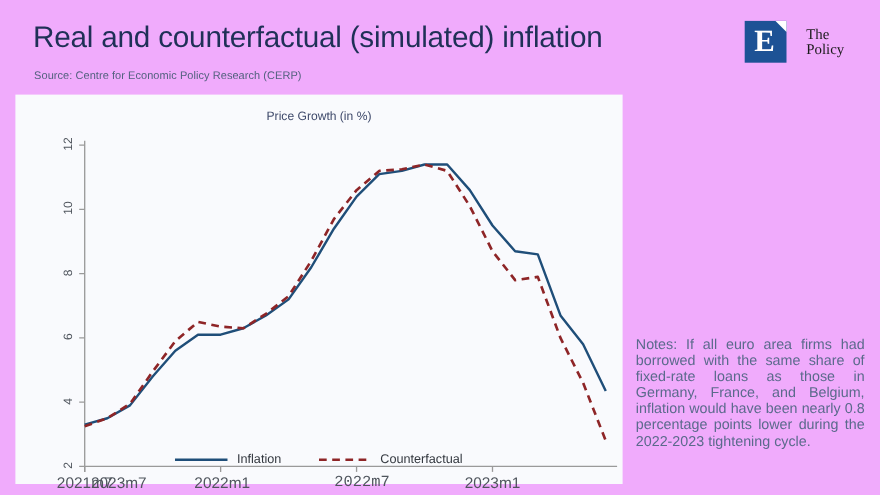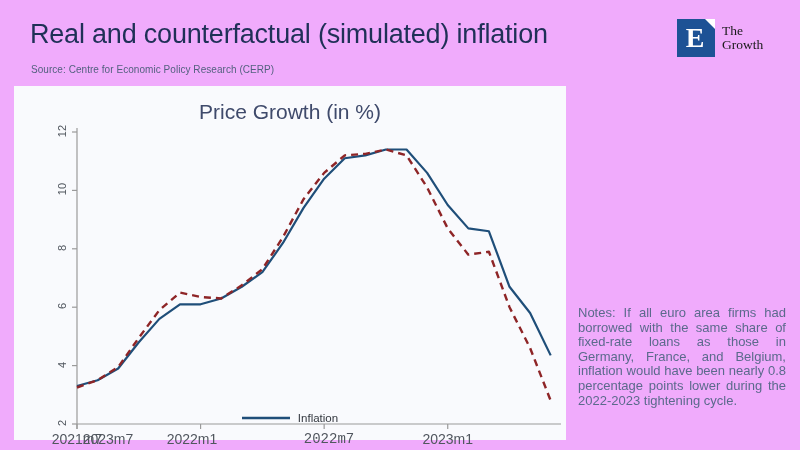--- a/index.html
+++ b/index.html
@@ -59,40 +59,40 @@
     padding-right: 2px;
   }
   #logo-mark .fold {
     position: absolute;
     right: 0; top: 0;
     width: 0; height: 0;
     border-left: 10px solid transparent;
     border-top: 10px solid #ffffff;
   }
   #logo-text {
-    margin-left: 7px;
+    margin-left: 18px;
     font-family: "Liberation Serif", serif;
     font-size: 13.5px;
     line-height: 14.5px;
     color: #1a1a1a;
     font-weight: 400;
   }
   
   #chart-panel {
     position: absolute;
     left: 14px; top: 86px;
     width: 552px; height: 354px;
     background: #f9fafd;
   }
   #chart-title {
     position: absolute;
     left: 0; top: 14px;
     width: 552px;
     text-align: center;
-    font-size: 21px;
+    font-size: 11px;
     color: #3f4a6b;
   }
   #plot {
     position: absolute;
     left: 45px; top: 40px;
     width: 507px; height: 314px;
   }
   #plot svg { display: block; }
   
   .ylab {
@@ -143,21 +143,21 @@
   <div id="title">Real and counterfactual (simulated) inflation</div>
   <div id="source">Source: Centre for Economic Policy Research (CERP)</div>
 
   <div id="logo">
     <div id="logo-mark">
       <span class="glyph">E</span>
       <span class="fold"></span>
     </div>
     <div id="logo-text">
       <div>The</div>
-      <div>Growth</div>
+      <div>Policy</div>
     </div>
   </div>
 
   <div id="chart-panel">
     <div id="chart-title">Price Growth (in %)</div>
     <div id="plot">
       <svg id="plot-svg" width="507" height="314">
           <line x1="18" y1="2" x2="18" y2="298" stroke="#9a9a9a" stroke-width="1.2"></line>
           <line x1="18" y1="298" x2="502" y2="298" stroke="#9a9a9a" stroke-width="1.2"></line>
           <line x1="13" y1="298" x2="18" y2="298" stroke="#9a9a9a" stroke-width="1.2"></line>
@@ -175,32 +175,38 @@
           <polyline points="18.00,261.50 38.60,254.20 59.19,241.06 79.79,211.86 100.38,184.12 120.98,166.60 141.57,170.98 162.17,172.44 182.77,159.30 203.36,143.24 223.96,111.12 244.55,73.16 265.15,46.88 285.74,29.36 306.34,27.90 326.94,23.52 347.53,29.36 368.13,61.48 388.72,102.36 409.32,128.64 429.91,125.72 450.51,181.20 471.11,222.08 491.70,274.64" fill="none" stroke="#8E2527" stroke-width="2.4" stroke-linejoin="round" stroke-linecap="butt" stroke-dasharray="7 5"></polyline>
         </svg>
       <div id="axis-labels">
           <div class="ylab" style="left: -5px; top: 291px; width: 16px; text-align: center;">2</div>
           <div class="ylab" style="left: -5px; top: 232.6px; width: 16px; text-align: center;">4</div>
           <div class="ylab" style="left: -5px; top: 174.2px; width: 16px; text-align: center;">6</div>
           <div class="ylab" style="left: -5px; top: 115.8px; width: 16px; text-align: center;">8</div>
           <div class="ylab" style="left: -5px; top: 57.4px; width: 16px; text-align: center;">10</div>
           <div class="ylab" style="left: -5px; top: -1px; width: 16px; text-align: center;">12</div>
           <div class="xlab" style="left: 18px; top: 305px;">2021m7</div>
-          <div class="xlab" style="left: 133px; top: 305px;">2022m1</div>
+          <div class="xlab" style="left: 143px; top: 305px;">2022m1</div>
           <div class="xlab" style="left: 270px; top: 305px; font-family: Liberation Mono, monospace;">2022m7</div>
           <div class="xlab" style="left: 388.723px; top: 305px; text-align: center;">2023m1</div>
           <div class="xlab" style="left: 18px; top: 305px; margin-left: 31px;">2023m7</div>
         </div>
     </div>
   </div>
 
   <div id="legend">
       <div class="legend-item">
         <svg class="legend-key" width="48" height="10">
           <line x1="0" y1="5" x2="48" y2="5" stroke="#1F4E79" stroke-width="2.4"></line>
         </svg>
         <span>Inflation</span>
       </div>
+      <div class="legend-item">
+        <svg class="legend-key" width="48" height="10">
+          <line x1="0" y1="5" x2="48" y2="5" stroke="#8E2527" stroke-width="2.4" stroke-dasharray="7 5"></line>
+        </svg>
+        <span>Counterfactual</span>
+      </div>
     </div>
 
   <div id="notes">Notes: If all euro area firms had borrowed with the same share of fixed-rate loans as those in Germany, France, and Belgium, inflation would have been nearly 0.8 percentage points lower during the 2022-2023 tightening cycle.</div>
 
 </div>
 
 </body></html>

